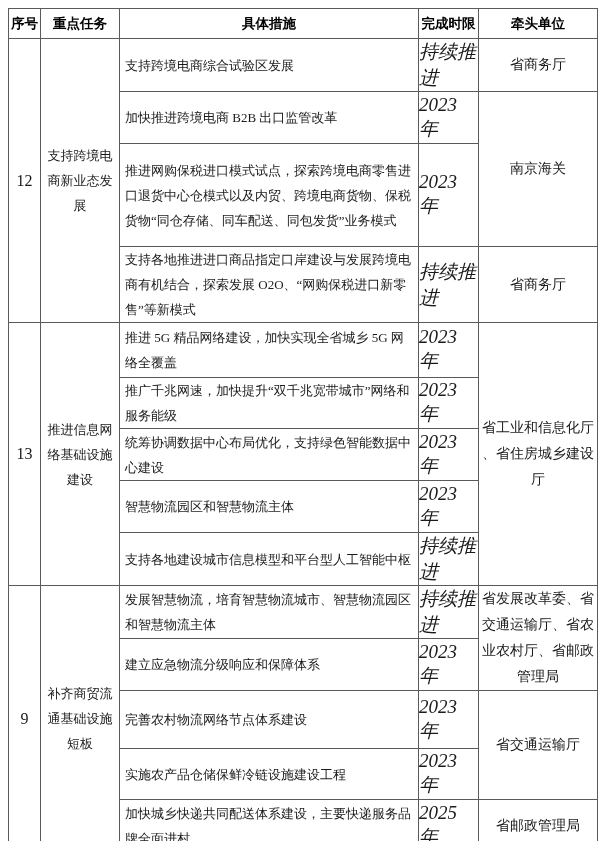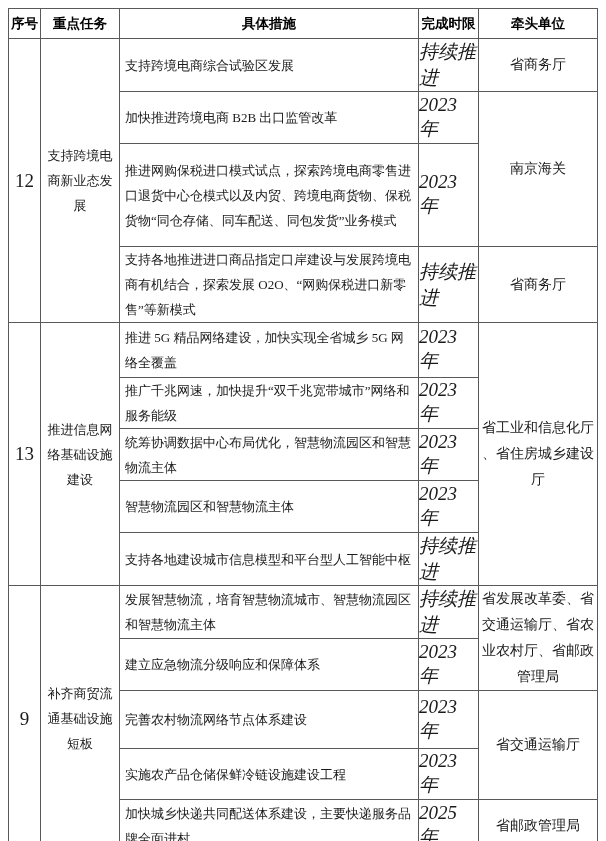--- a/index.html
+++ b/index.html
@@ -28,21 +28,21 @@
   .doc-table th {
     font-family: "Liberation Sans", "DejaVu Sans", sans-serif;
     font-weight: bold;
     font-size: 13.5px;
     text-align: center;
     color: #000000;
     margin-top: 23px;
   }
   td.no-cell {
     text-align: center;
-    font-size: 19px;
+    font-size: 16px;
   }
   td.task-cell {
     text-align: center;
     padding: 0 3px;
     font-size: 13px;
     line-height: 25px;
     word-break: break-all;
   }
   td.measure-cell {
     text-align: left;
@@ -114,21 +114,21 @@
     <td class="task-cell" rowspan="5">推进信息网络基础设施建设</td>
     <td class="measure-cell">推进 5G 精品网络建设，加快实现全省城乡 5G 网络全覆盖</td>
     <td class="deadline-cell">2023 年</td>
     <td class="unit-cell" rowspan="5">省工业和信息化厅、省住房城乡建设厅</td>
   </tr>
   <tr style="height:46px">
     <td class="measure-cell">推广千兆网速，加快提升“双千兆宽带城市”网络和服务能级</td>
     <td class="deadline-cell">2023 年</td>
   </tr>
   <tr style="height:52px">
-    <td class="measure-cell">统筹协调数据中心布局优化，智慧物流园区和智慧物流主体</td>
+    <td class="measure-cell">统筹协调数据中心布局优化，支持绿色智能数据中心建设</td>
     <td class="deadline-cell">2023 年</td>
   </tr>
   <tr style="height:52px">
     <td class="measure-cell">智慧物流园区和智慧物流主体</td>
     <td class="deadline-cell">2023 年</td>
   </tr>
   <tr style="height:50px">
     <td class="measure-cell">支持各地建设城市信息模型和平台型人工智能中枢</td>
     <td class="deadline-cell">持续推进</td>
   </tr>

